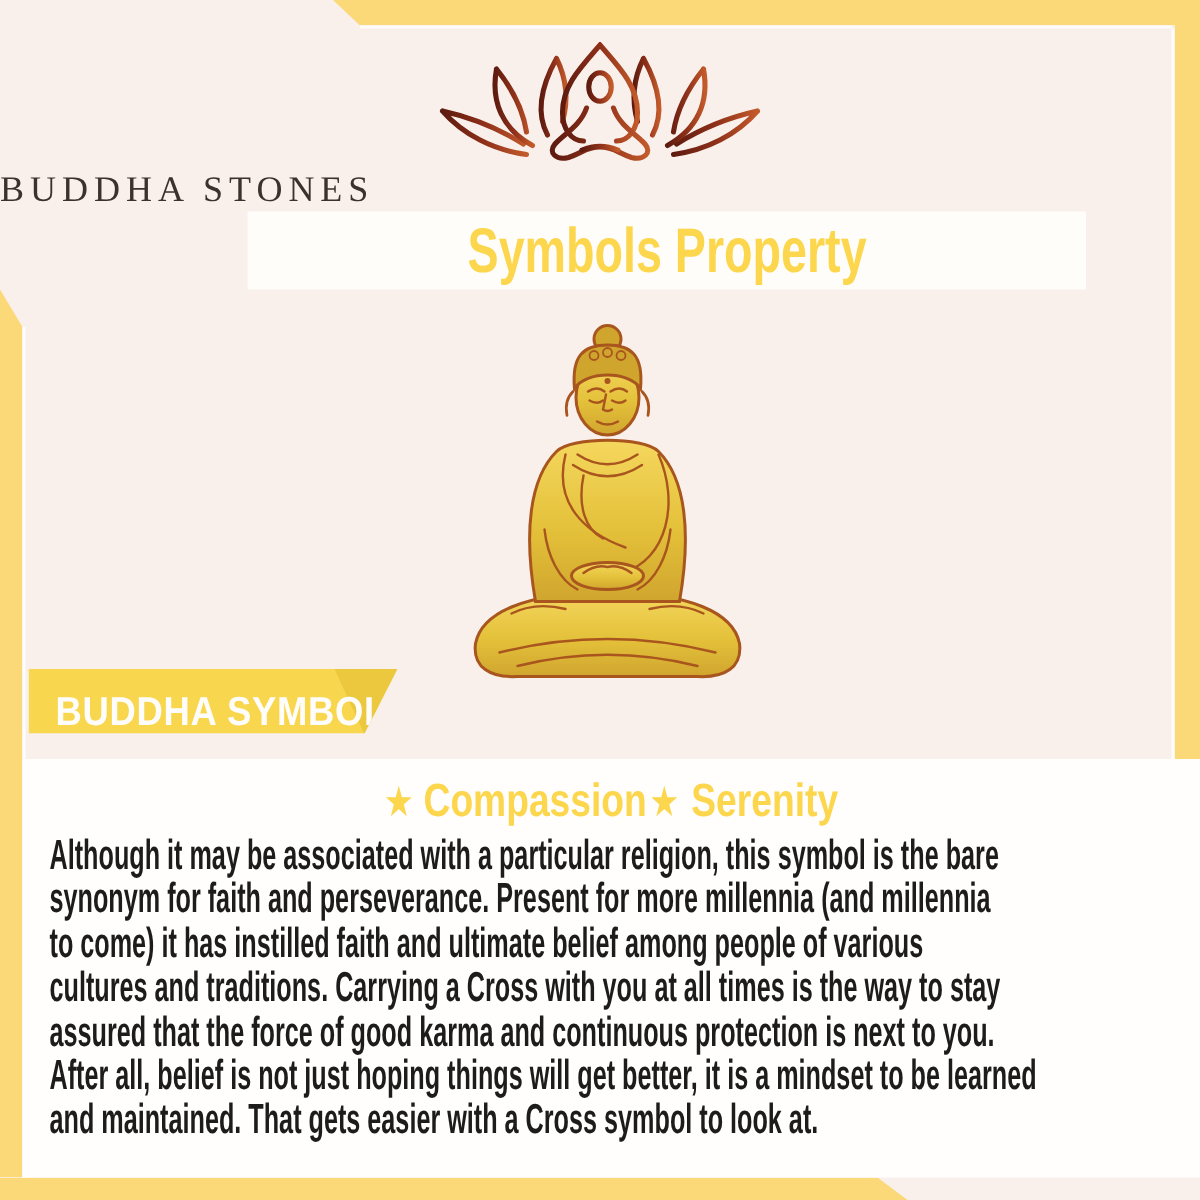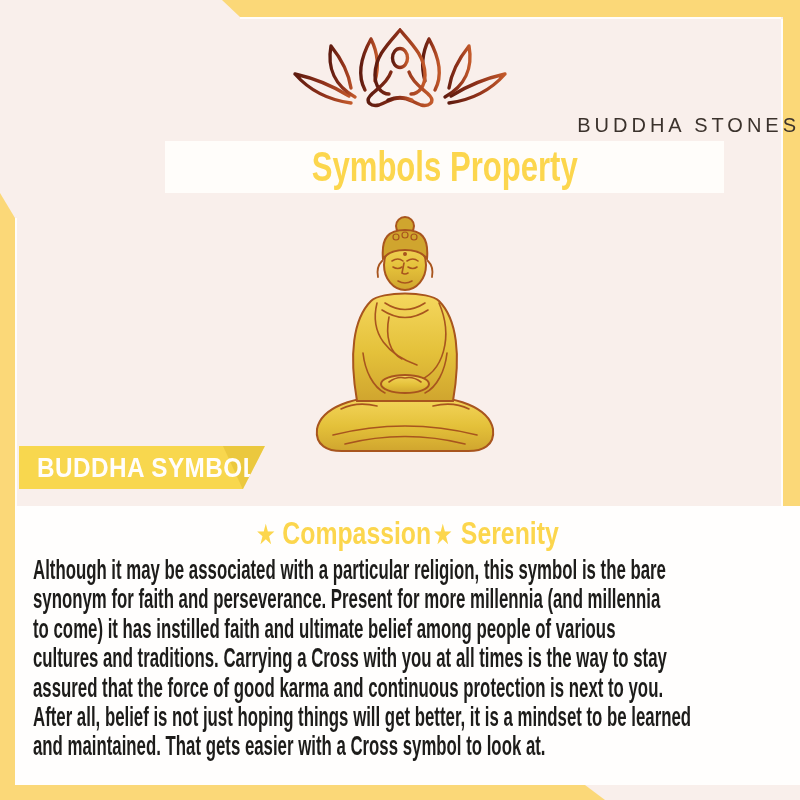--- a/index.html
+++ b/index.html
@@ -18,35 +18,35 @@
     clip-path:polygon(0 0,15px 25px,15px 592px,0 592px);}
   .band-bottom{left:0;top:785px;width:605px;height:15px;
     clip-path:polygon(0 0,585px 0,605px 15px,0 15px);}
   .sep{position:absolute;background:#fffdfb;}
   .sep-top{top:17px;left:240px;width:541px;height:2px;}
   .sep-right{top:19px;left:781px;width:2px;height:528px;}
   .sep-left{top:218px;left:15px;width:2px;height:567px;}
   
   .logo-wrap{position:absolute;top:28px;left:0;width:100%;
     display:flex;justify-content:center;}
-  .brand{position:absolute;top:114px;left:0;width:100%;text-align:right;
-    font-family:Liberation Sans, sans-serif;font-size:20px;letter-spacing:4px;
+  .brand{position:absolute;top:114px;left:0;width:100%;text-align:left;
+    font-family:Liberation Serif, serif;font-size:24px;letter-spacing:4px;
     color:var(--c-brand_text,#3b322c);}
   
   .title-banner{position:absolute;left:165px;top:141px;width:559px;height:52px;
     background:var(--c-banner,#fffdfa);display:flex;align-items:center;justify-content:center;}
   .title-text{font-weight:bold;font-size:42px;color:var(--c-accent,#fcd64d);
     white-space:nowrap;transform:scaleX(0.74);transform-origin:center;}
   
   .buddha-wrap{position:absolute;left:293px;top:203px;width:224px;height:252px;}
   
   .ribbon{position:absolute;left:19px;top:446px;width:246px;height:44px;
     background:var(--c-ribbon,#f8d74e);
     clip-path:polygon(0 0,246px 0,224px 43px,0 43px);
-    display:flex;align-items:center;}
+    display:flex;align-items:flex-end;}
   .ribbon-fold{position:absolute;right:0;top:0;width:42px;height:100%;
     background:rgba(205,165,25,0.30);
     clip-path:polygon(100% 0,0 0,48% 100%);}
   .ribbon-label{position:relative;margin-left:18px;color:#fffdfb;font-weight:bold;
     font-size:27px;letter-spacing:.5px;white-space:nowrap;
     transform:scaleX(0.9);transform-origin:left;}
   
   .panel{position:absolute;left:15px;top:506px;width:785px;height:279px;
     background:var(--c-panel,#fffefd);}
   .heading{margin-top:10px;display:flex;justify-content:center;}

